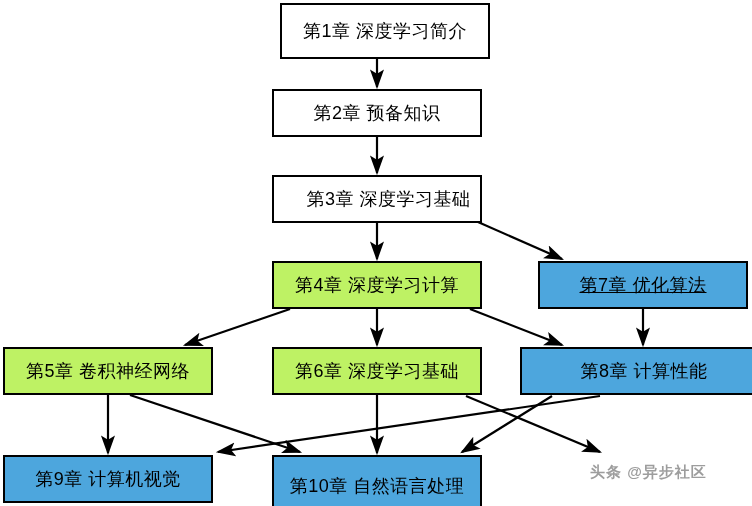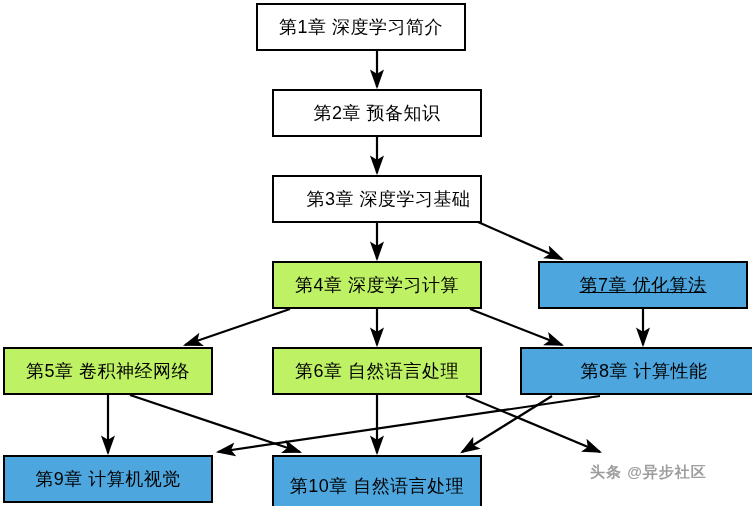--- a/index.html
+++ b/index.html
@@ -75,40 +75,40 @@
         <line x1="108" y1="395" x2="108" y2="453" stroke="#000000" stroke-width="2.2" marker-end="url(#arrowhead)"></line>
         <line x1="130" y1="395" x2="300" y2="452" stroke="#000000" stroke-width="2.2" marker-end="url(#arrowhead)"></line>
         <line x1="377" y1="395" x2="377" y2="453" stroke="#000000" stroke-width="2.2" marker-end="url(#arrowhead)"></line>
         <line x1="466" y1="396" x2="600" y2="452" stroke="#000000" stroke-width="2.2" marker-end="url(#arrowhead)"></line>
         <line x1="600" y1="396" x2="218" y2="452" stroke="#000000" stroke-width="2.2" marker-end="url(#arrowhead)"></line>
         <line x1="552" y1="396" x2="462" y2="452" stroke="#000000" stroke-width="2.2" marker-end="url(#arrowhead)"></line>
       </g>
   </svg>
 
   <div id="node-layer">
-      <div class="node white" style="left: 256px; top: 3px; width: 210px; height: 48px;">
+      <div class="node white" style="left: 280px; top: 3px; width: 210px; height: 56px;">
         <span>第1章 深度学习简介</span>
       </div>
       <div class="node white" style="left: 272px; top: 89px; width: 210px; height: 48px;">
         <span>第2章 预备知识</span>
       </div>
       <div class="node white" style="left: 272px; top: 175px; width: 210px; height: 48px; padding-left: 23px;">
         <span>第3章 深度学习基础</span>
       </div>
       <div class="node lightblue" style="left: 272px; top: 261px; width: 210px; height: 48px;">
         <span>第4章 深度学习计算</span>
       </div>
       <div class="node blue" style="left: 538px; top: 261px; width: 210px; height: 48px; text-decoration: underline;">
         <span>第7章 优化算法</span>
       </div>
       <div class="node lightblue" style="left: 3px; top: 347px; width: 210px; height: 48px;">
         <span>第5章 卷积神经网络</span>
       </div>
       <div class="node lightblue" style="left: 272px; top: 347px; width: 210px; height: 48px;">
-        <span>第6章 自然语言处理</span>
+        <span>第6章 深度学习基础</span>
       </div>
       <div class="node blue" style="left: 520px; top: 347px; width: 248px; height: 48px;">
         <span>第8章 计算性能</span>
       </div>
       <div class="node blue" style="left: 3px; top: 455px; width: 210px; height: 48px;">
         <span>第9章 计算机视觉</span>
       </div>
       <div class="node blue" style="left: 272px; top: 455px; width: 210px; height: 61px;">
         <span>第10章 自然语言处理</span>
       </div>

